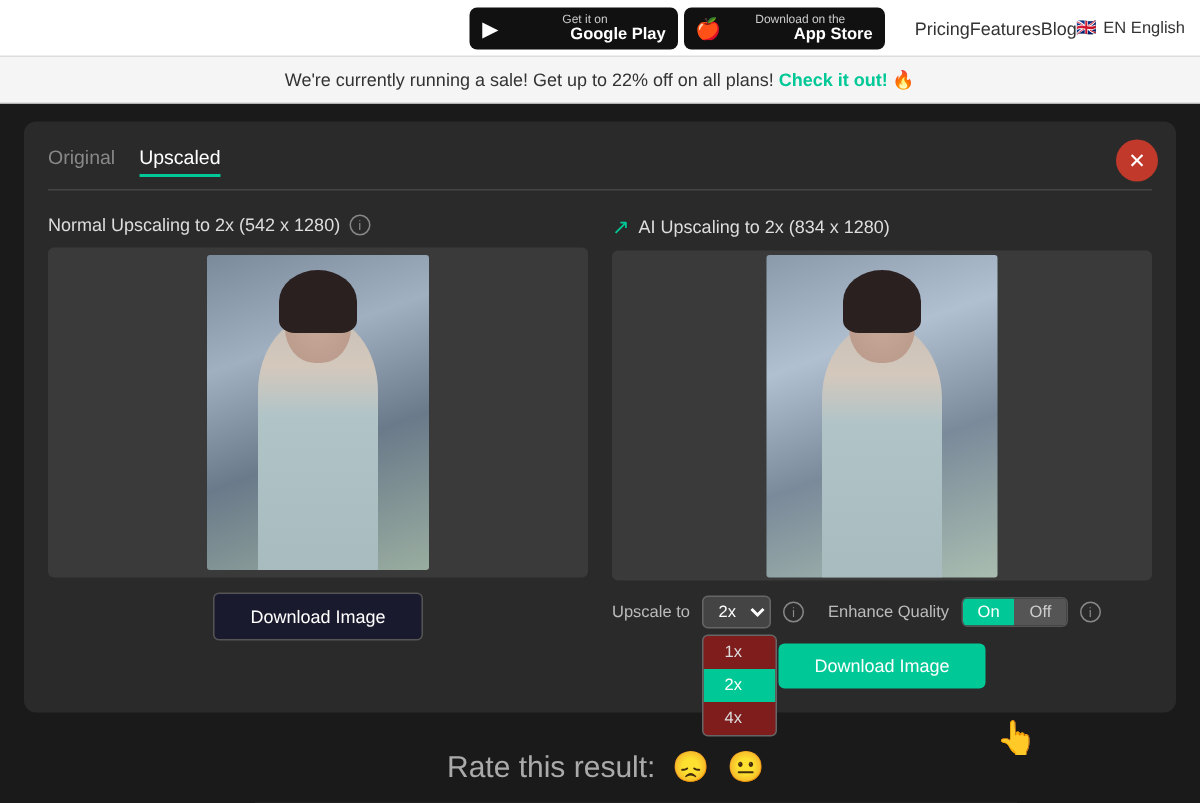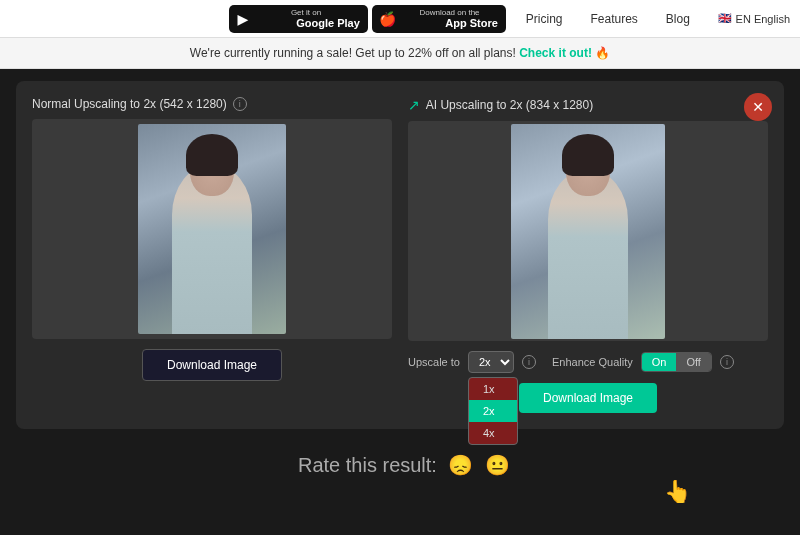--- a/index.html
+++ b/index.html
@@ -44,21 +44,21 @@
       font-size: 8px;
       color: #ccc;
     }
     .store-btn .store-text strong {
       font-size: 11px;
       margin-left: 44px;
     }
     .nav-links {
       display: flex;
       align-items: center;
-      gap: 28px;
+      gap: 0;
       margin-left: 16px;
     }
     .nav-link {
       font-size: 12px;
       color: #333;
       text-decoration: none;
       cursor: pointer;
     }
     .lang-btn {
       display: flex;
@@ -362,20 +362,24 @@
 
 <div class="sale-banner">
   <span>We're currently running a sale! Get up to 22% off on all plans!</span>
   <a>Check it out!</a>
   <span>🔥</span>
 </div>
 
 <div class="main-content">
   <button class="close-btn">✕</button>
 
+  <div class="tabs">
+    <div class="tab">Original</div>
+    <div class="tab active">Upscaled</div>
+  </div>
 
   <div class="panels">
 
     <div class="panel">
       <div class="panel-title">
         <span>Normal Upscaling to 2x (542 x 1280)</span>
         <span class="info-icon">i</span>
       </div>
       <div class="image-container">
         <div class="image-placeholder">

